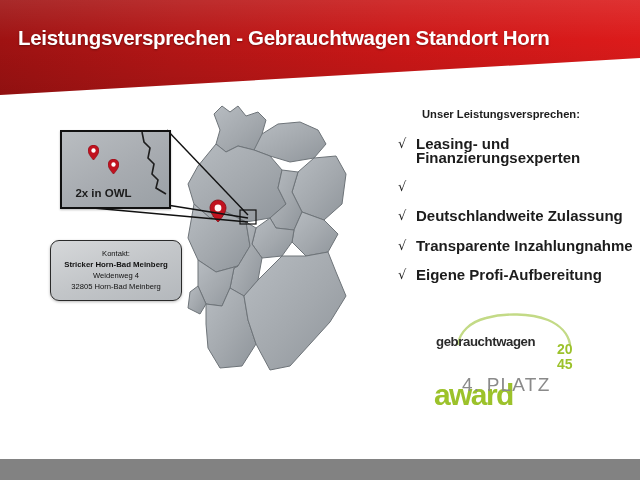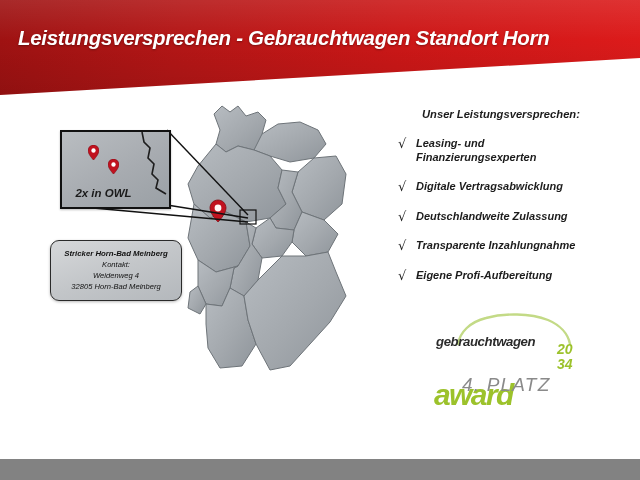--- a/index.html
+++ b/index.html
@@ -2,21 +2,21 @@
 <html><head>
 <meta charset="utf-8">
 <style>
   html,body{margin:0;padding:0;}
   body{
     width:640px;height:480px;overflow:hidden;
     background:#ffffff;
     font-family:"Liberation Sans",sans-serif;
     position:relative;
   }
-  #stage{position:relative;width:640px;height:480px;overflow:hidden;background:#fff;font-style:italic;}
+  #stage{position:relative;width:640px;height:480px;overflow:hidden;background:#fff;}
 
   
   .header{
     position:absolute;left:0;top:0;width:640px;height:95px;
     background:linear-gradient(100deg,#9e1212 0%,#b41616 28%,#cc1717 62%,#dd1b1b 100%);
     -webkit-clip-path:polygon(0 0,640px 0,640px 58px,0 95px);
     clip-path:polygon(0 0,640px 0,640px 58px,0 95px);
   }
   .header-sheen{
     position:absolute;left:0;top:0;width:640px;height:95px;
@@ -63,21 +63,21 @@
   .contact .c-line.bold{font-weight:bold;font-size:7.8px;}
 
   
   .promise{position:absolute;left:398px;top:108px;width:236px;}
   .promise-title{font-size:11.2px;font-weight:bold;color:#1c1c1c;margin-bottom:17px;padding-left:24px;}
   .promise-item{display:flex;align-items:flex-start;margin-bottom:16px;}
   .check{
     width:18px;flex:0 0 18px;font-size:13px;color:#1c1c1c;line-height:13px;
     font-family:"DejaVu Sans",sans-serif;
   }
-  .promise-text{font-size:11px;font-weight:bold;color:#1c1c1c;line-height:13.5px;}
+  .promise-text{font-size:15px;font-weight:bold;color:#1c1c1c;line-height:13.5px;}
 
   
   .award{position:absolute;left:428px;top:312px;width:160px;height:86px;}
   .award-car{position:absolute;left:28px;top:0;width:116px;height:34px;}
   .award-gw{
     position:absolute;left:8px;top:22px;font-size:13.2px;font-weight:bold;
     color:#2b2b2b;letter-spacing:-.4px;
   }
   .award-word{
     position:absolute;left:6px;top:32px;font-size:30px;font-weight:bold;
@@ -175,39 +175,38 @@
     <div class="pin" style="left:46px;top:27px;">
       <svg width="11" height="15" viewBox="0 0 16 22">
         <path d="M8 0 C12.4 0 16 3.6 16 8 C16 14 8 22 8 22 C8 22 0 14 0 8 C0 3.6 3.6 0 8 0 Z" fill="#c1121f" stroke="#7e0c14" stroke-width=".8"></path>
         <circle cx="8" cy="8" r="3.2" fill="#fff"></circle>
       </svg>
     </div>
     <div class="zoombox-label">2x in OWL</div>
   </div>
 
   <div class="contact">
+    <div class="c-line">Kontakt:</div>
     <div class="c-line bold">Stricker Horn-Bad Meinberg</div>
-    <div class="c-line">Kontakt:</div>
     <div class="c-line">Weidenweg 4</div>
     <div class="c-line">32805 Horn-Bad Meinberg</div>
   </div>
 
   <div class="promise">
     <div class="promise-title">Unser Leistungsversprechen:</div>
 
     <div class="promise-item">
       <div class="check">√</div>
       <div class="promise-text">
         <span><div>Leasing- und</div><div>Finanzierungsexperten</div></span>
       </div>
     </div>
 
     <div class="promise-item">
       <div class="check">√</div>
-      <div class="promise-text">Digitale Vertragsabwicklung</div>
     </div>
 
     <div class="promise-item">
       <div class="check">√</div>
       <div class="promise-text">Deutschlandweite Zulassung</div>
     </div>
 
     <div class="promise-item">
       <div class="check">√</div>
       <div class="promise-text">Transparente Inzahlungnahme</div>
@@ -220,21 +219,21 @@
   </div>
 
   <div class="award">
     <svg class="award-car" viewBox="0 0 116 34">
       <path d="M2 32 C4 20 14 10 30 6 C48 1 74 1 92 8 C104 13 112 22 114 32" fill="none" stroke="#c3da86" stroke-width="2.4" stroke-linecap="round"></path>
     </svg>
     <div class="award-gw">gebrauchtwagen</div>
     <div class="award-word">award</div>
     <div class="award-year">
       <div>20</div>
-      <div>34</div>
+      <div>45</div>
     </div>
     <div class="award-platz">4. PLATZ</div>
   </div>
 
   <div class="logobar">
 
     
 
     
 

